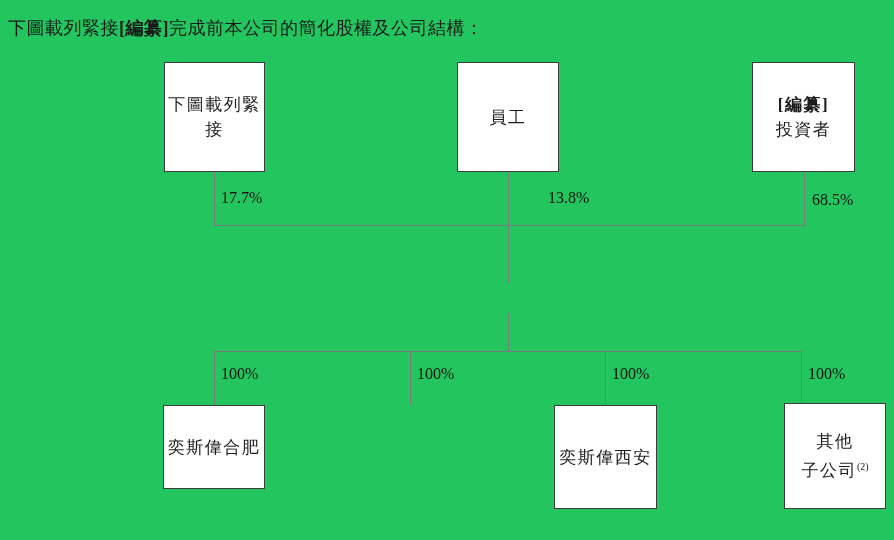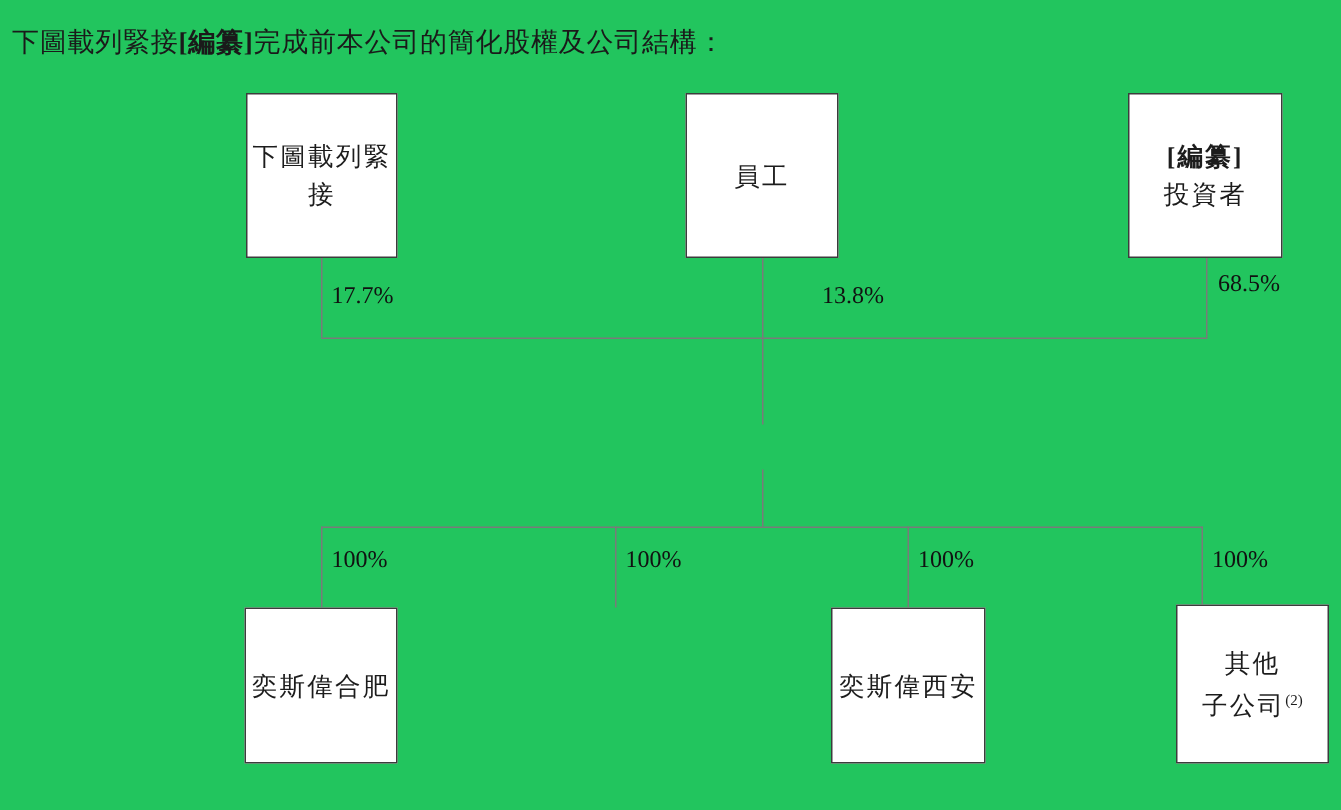--- a/index.html
+++ b/index.html
@@ -96,29 +96,29 @@
     <span>員工</span>
   </div>
 
   <div class="node" style="left:752px; top:62px; width:103px; height:110px;">
     <span class="bold">[編纂]</span>
     <span>投資者</span>
   </div>
 
   <span class="pct" style="left:221px; top:189px;">17.7%</span>
   <span class="pct" style="left:516px; top:189px;margin-left:32px;">13.8%</span>
-  <span class="pct" style="left:812px; top:181px;">68.5%</span>
+  <span class="pct" style="left:812px; top:191px;">68.5%</span>
 
 
   <span class="pct" style="left:221px; top:365px;">100%</span>
   <span class="pct" style="left:417px; top:365px;">100%</span>
   <span class="pct" style="left:612px; top:365px;">100%</span>
   <span class="pct" style="left:808px; top:365px;">100%</span>
 
-  <div class="node" style="left:163px; top:405px; width:102px; height:104px;">
+  <div class="node" style="left:163px; top:405px; width:102px; height:84px;">
     <span>奕斯偉合肥</span>
   </div>
 
 
   <div class="node" style="left:554px; top:405px; width:103px; height:104px;">
     <span>奕斯偉西安</span>
   </div>
 
   <div class="node" style="left:784px; top:403px; width:102px; height:106px;">
     <span>其他</span>

